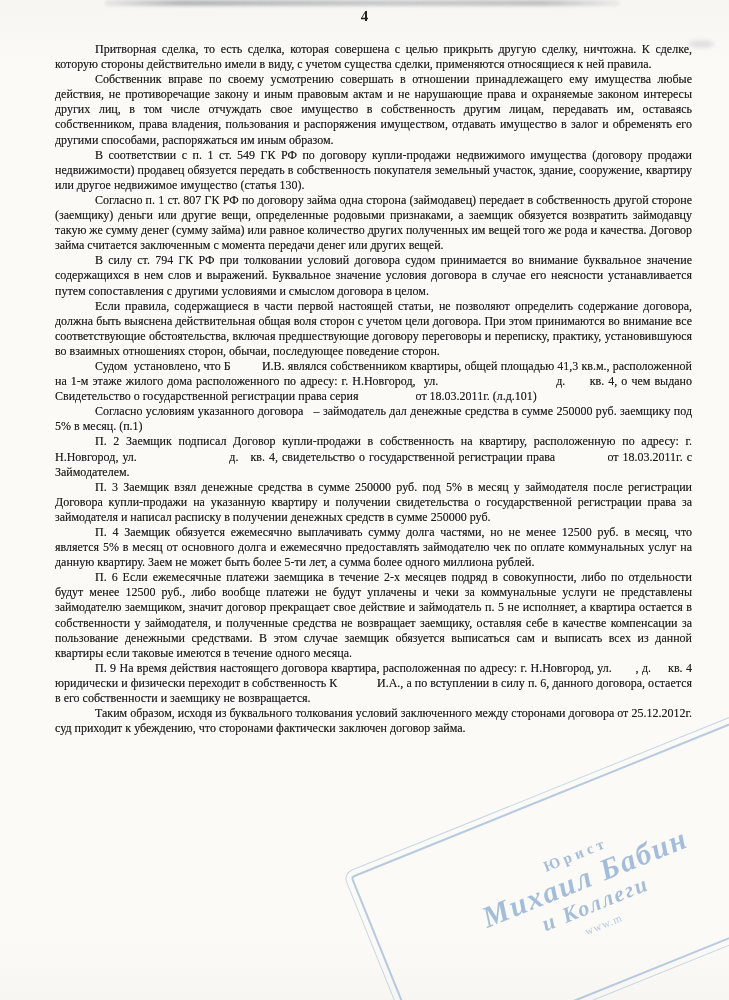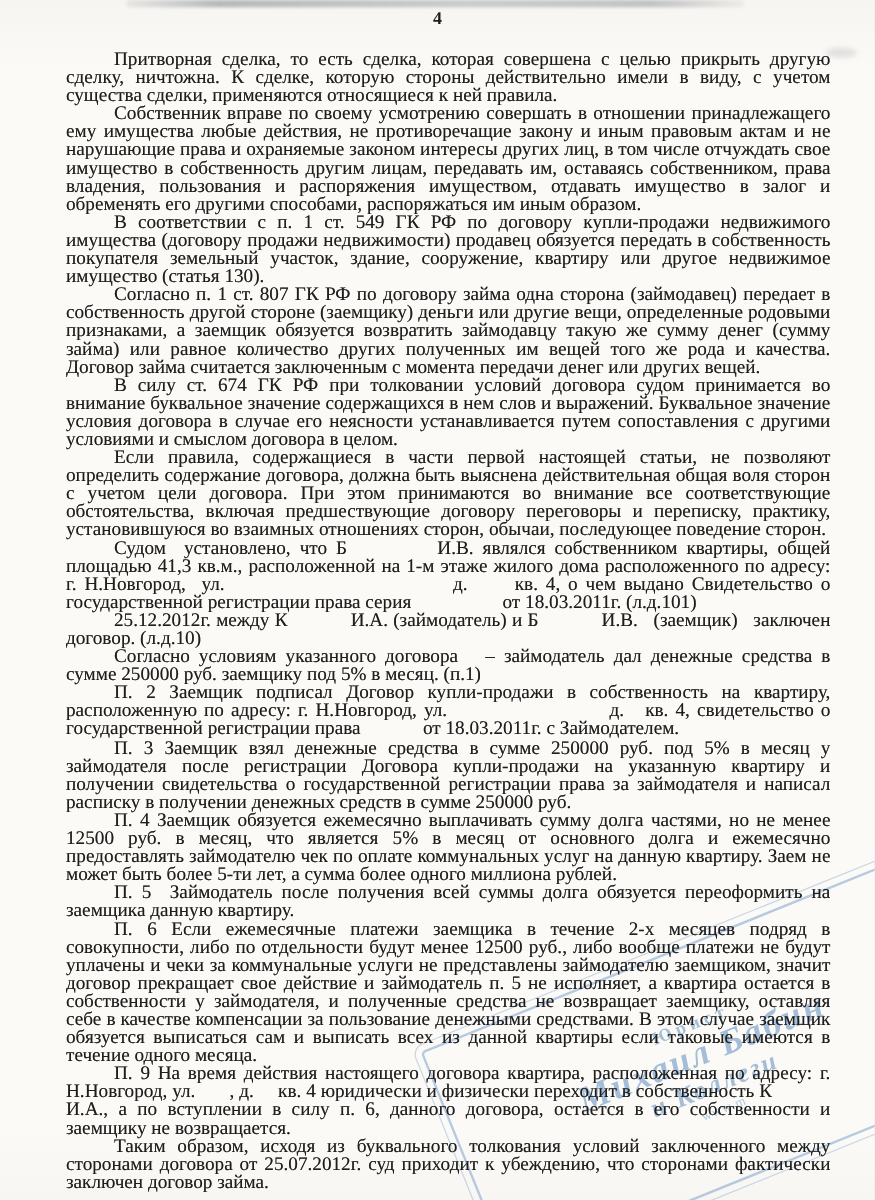--- a/index.html
+++ b/index.html
@@ -22,21 +22,21 @@
   .scan-smudge-right {
     position: absolute; left: 688px; top: 40px; width: 26px; height: 8px;
     background: rgba(150,153,156,.25); filter: blur(2px); border-radius: 50%;
   }
   .page-number {
     position: absolute; top: 8px; left: 0; width: 729px;
     text-align: center; font-size: 15px; font-weight: bold; color: #1d1d1d;
   }
   .content {
     position: absolute; left: 55px; top: 42px; width: 637px;
-    font-size: 16px; line-height: 15.1px; color: #1e1e1e;
+    font-size: 12px; line-height: 15.1px; color: #1e1e1e;
     text-align: justify;
     text-shadow: 0 0 .5px rgba(30,30,30,.55);
     z-index: 2;
   }
   .content p { margin: 0; text-indent: 40px; }
   .stamp {
     position: absolute; left: 372px; top: 788px; width: 430px; height: 196px;
     transform: rotate(-22deg);
     border: 2px solid rgba(125,163,205,.55);
     outline: 1.5px solid rgba(125,163,205,.4);
@@ -67,27 +67,25 @@
     <div class="wm-line2">Михаил Бабин</div>
     <div class="wm-line3">и Коллеги</div>
     <div class="wm-line4">www.m</div>
   </div>
 
   <div class="content">
     <p>Притворная сделка, то есть сделка, которая совершена с целью прикрыть другую сделку, ничтожна. К сделке, которую стороны действительно имели в виду, с учетом существа сделки, применяются относящиеся к ней правила.</p>
     <p>Собственник вправе по своему усмотрению совершать в отношении принадлежащего ему имущества любые действия, не противоречащие закону и иным правовым актам и не нарушающие права и охраняемые законом интересы других лиц, в том числе отчуждать свое имущество в собственность другим лицам, передавать им, оставаясь собственником, права владения, пользования и распоряжения имуществом, отдавать имущество в залог и обременять его другими способами, распоряжаться им иным образом.</p>
     <p>В соответствии с п. 1 ст. 549 ГК РФ по договору купли-продажи недвижимого имущества (договору продажи недвижимости) продавец обязуется передать в собственность покупателя земельный участок, здание, сооружение, квартиру или другое недвижимое имущество (статья 130).</p>
     <p>Согласно п. 1 ст. 807 ГК РФ по договору займа одна сторона (займодавец) передает в собственность другой стороне (заемщику) деньги или другие вещи, определенные родовыми признаками, а заемщик обязуется возвратить займодавцу такую же сумму денег (сумму займа) или равное количество других полученных им вещей того же рода и качества. Договор займа считается заключенным с момента передачи денег или других вещей.</p>
-    <p>В силу ст. 674 ГК РФ при толковании условий договора судом принимается во внимание буквальное значение содержащихся в нем слов и выражений. Буквальное значение условия договора в случае его неясности устанавливается путем сопоставления с другими условиями и смыслом договора в целом.</p>
+    <p>В силу ст. 794 ГК РФ при толковании условий договора судом принимается во внимание буквальное значение содержащихся в нем слов и выражений. Буквальное значение условия договора в случае его неясности устанавливается путем сопоставления с другими условиями и смыслом договора в целом.</p>
     <p>Если правила, содержащиеся в части первой настоящей статьи, не позволяют определить содержание договора, должна быть выяснена действительная общая воля сторон с учетом цели договора. При этом принимаются во внимание все соответствующие обстоятельства, включая предшествующие договору переговоры и переписку, практику, установившуюся во взаимных отношениях сторон, обычаи, последующее поведение сторон.</p>
     <p>Судом&nbsp; установлено, что Б&nbsp;&nbsp;&nbsp;&nbsp;&nbsp;&nbsp;&nbsp;&nbsp;&nbsp;&nbsp;И.В. являлся собственником квартиры, общей площадью 41,3 кв.м., расположенной на 1-м этаже жилого дома расположенного по адресу: г. Н.Новгород,&nbsp; ул.&nbsp;&nbsp;&nbsp;&nbsp;&nbsp;&nbsp;&nbsp;&nbsp;&nbsp;&nbsp;&nbsp;&nbsp;&nbsp;&nbsp;&nbsp;&nbsp;&nbsp;&nbsp;&nbsp;&nbsp;&nbsp;&nbsp;&nbsp;&nbsp;&nbsp;&nbsp;&nbsp;&nbsp; д.&nbsp;&nbsp;&nbsp;&nbsp;&nbsp; кв. 4, о чем выдано Свидетельство о государственной регистрации права серия&nbsp;&nbsp;&nbsp;&nbsp;&nbsp;&nbsp;&nbsp;&nbsp;&nbsp;&nbsp;&nbsp;&nbsp;&nbsp;&nbsp;&nbsp;&nbsp;&nbsp;&nbsp; от 18.03.2011г. (л.д.101)</p>
-    <p>25.12.2012г. между К&nbsp;&nbsp;&nbsp;&nbsp;&nbsp;&nbsp;&nbsp;&nbsp;&nbsp;&nbsp;&nbsp;&nbsp;И.А. (займодатель) и Б&nbsp;&nbsp;&nbsp;&nbsp;&nbsp;&nbsp;&nbsp;&nbsp;&nbsp;&nbsp;&nbsp;&nbsp;И.В.&nbsp;&nbsp; (заемщик)&nbsp;&nbsp; заключен договор. (л.д.10)</p>
     <p>Согласно условиям указанного договора&nbsp;&nbsp; – займодатель дал денежные средства в сумме 250000 руб. заемщику под 5% в месяц. (п.1)</p>
     <p>П. 2 Заемщик подписал Договор купли-продажи в собственность на квартиру, расположенную по адресу: г. Н.Новгород, ул.&nbsp;&nbsp;&nbsp;&nbsp;&nbsp;&nbsp;&nbsp;&nbsp;&nbsp;&nbsp;&nbsp;&nbsp;&nbsp;&nbsp;&nbsp;&nbsp;&nbsp;&nbsp;&nbsp;&nbsp;&nbsp;&nbsp; д.&nbsp;&nbsp; кв. 4, свидетельство о государственной регистрации права&nbsp;&nbsp;&nbsp;&nbsp;&nbsp;&nbsp;&nbsp;&nbsp;&nbsp;&nbsp;&nbsp;&nbsp; от 18.03.2011г. с Займодателем.</p>
     <p>П. 3 Заемщик взял денежные средства в сумме 250000 руб. под 5% в месяц у займодателя после регистрации Договора купли-продажи на указанную квартиру и получении свидетельства о государственной регистрации права за займодателя и написал расписку в получении денежных средств в сумме 250000 руб.</p>
     <p>П. 4 Заемщик обязуется ежемесячно выплачивать сумму долга частями, но не менее 12500 руб. в месяц, что является 5% в месяц от основного долга и ежемесячно предоставлять займодателю чек по оплате коммунальных услуг на данную квартиру. Заем не может быть более 5-ти лет, а сумма более одного миллиона рублей.</p>
-    <p>П. 5&nbsp; Займодатель после получения всей суммы долга обязуется переоформить на заемщика данную квартиру.</p>
     <p>П. 6 Если ежемесячные платежи заемщика в течение 2-х месяцев подряд в совокупности, либо по отдельности будут менее 12500 руб., либо вообще платежи не будут уплачены и чеки за коммунальные услуги не представлены займодателю заемщиком, значит договор прекращает свое действие и займодатель п. 5 не исполняет, а квартира остается в собственности у займодателя, и полученные средства не возвращает заемщику, оставляя себе в качестве компенсации за пользование денежными средствами. В этом случае заемщик обязуется выписаться сам и выписать всех из данной квартиры если таковые имеются в течение одного месяца.</p>
     <p>П. 9 На время действия настоящего договора квартира, расположенная по адресу: г. Н.Новгород, ул.&nbsp;&nbsp;&nbsp;&nbsp;&nbsp;&nbsp; , д.&nbsp;&nbsp;&nbsp;&nbsp; кв. 4 юридически и физически переходит в собственность К&nbsp;&nbsp;&nbsp;&nbsp;&nbsp;&nbsp;&nbsp;&nbsp;&nbsp;&nbsp;&nbsp;&nbsp; И.А., а по вступлении в силу п. 6, данного договора, остается в его собственности и заемщику не возвращается.</p>
-    <p>Таким образом, исходя из буквального толкования условий заключенного между сторонами договора от 25.07.2012г. суд приходит к убеждению, что сторонами фактически заключен договор займа.</p>
+    <p>Таким образом, исходя из буквального толкования условий заключенного между сторонами договора от 25.12.2012г. суд приходит к убеждению, что сторонами фактически заключен договор займа.</p>
   </div>
 
 </div>
 
 </body></html>

